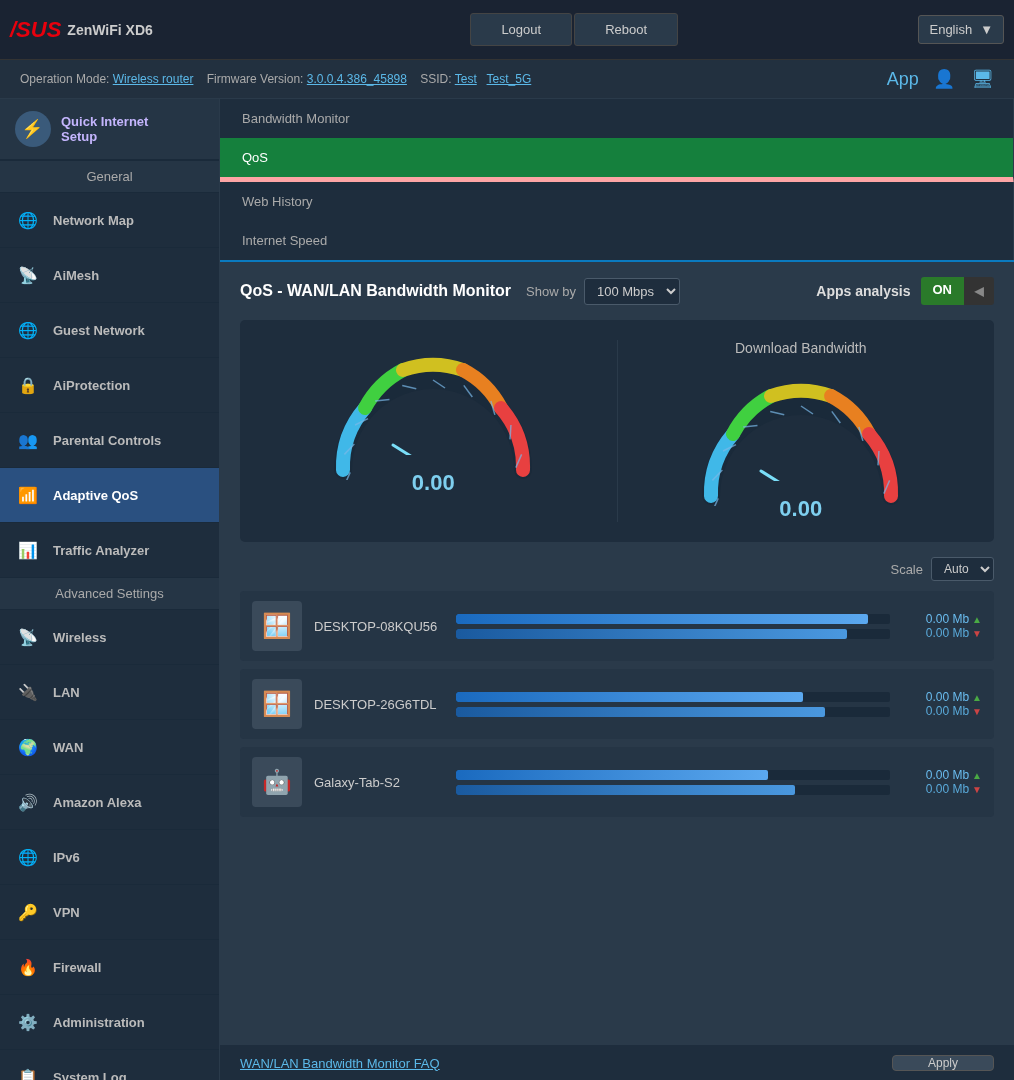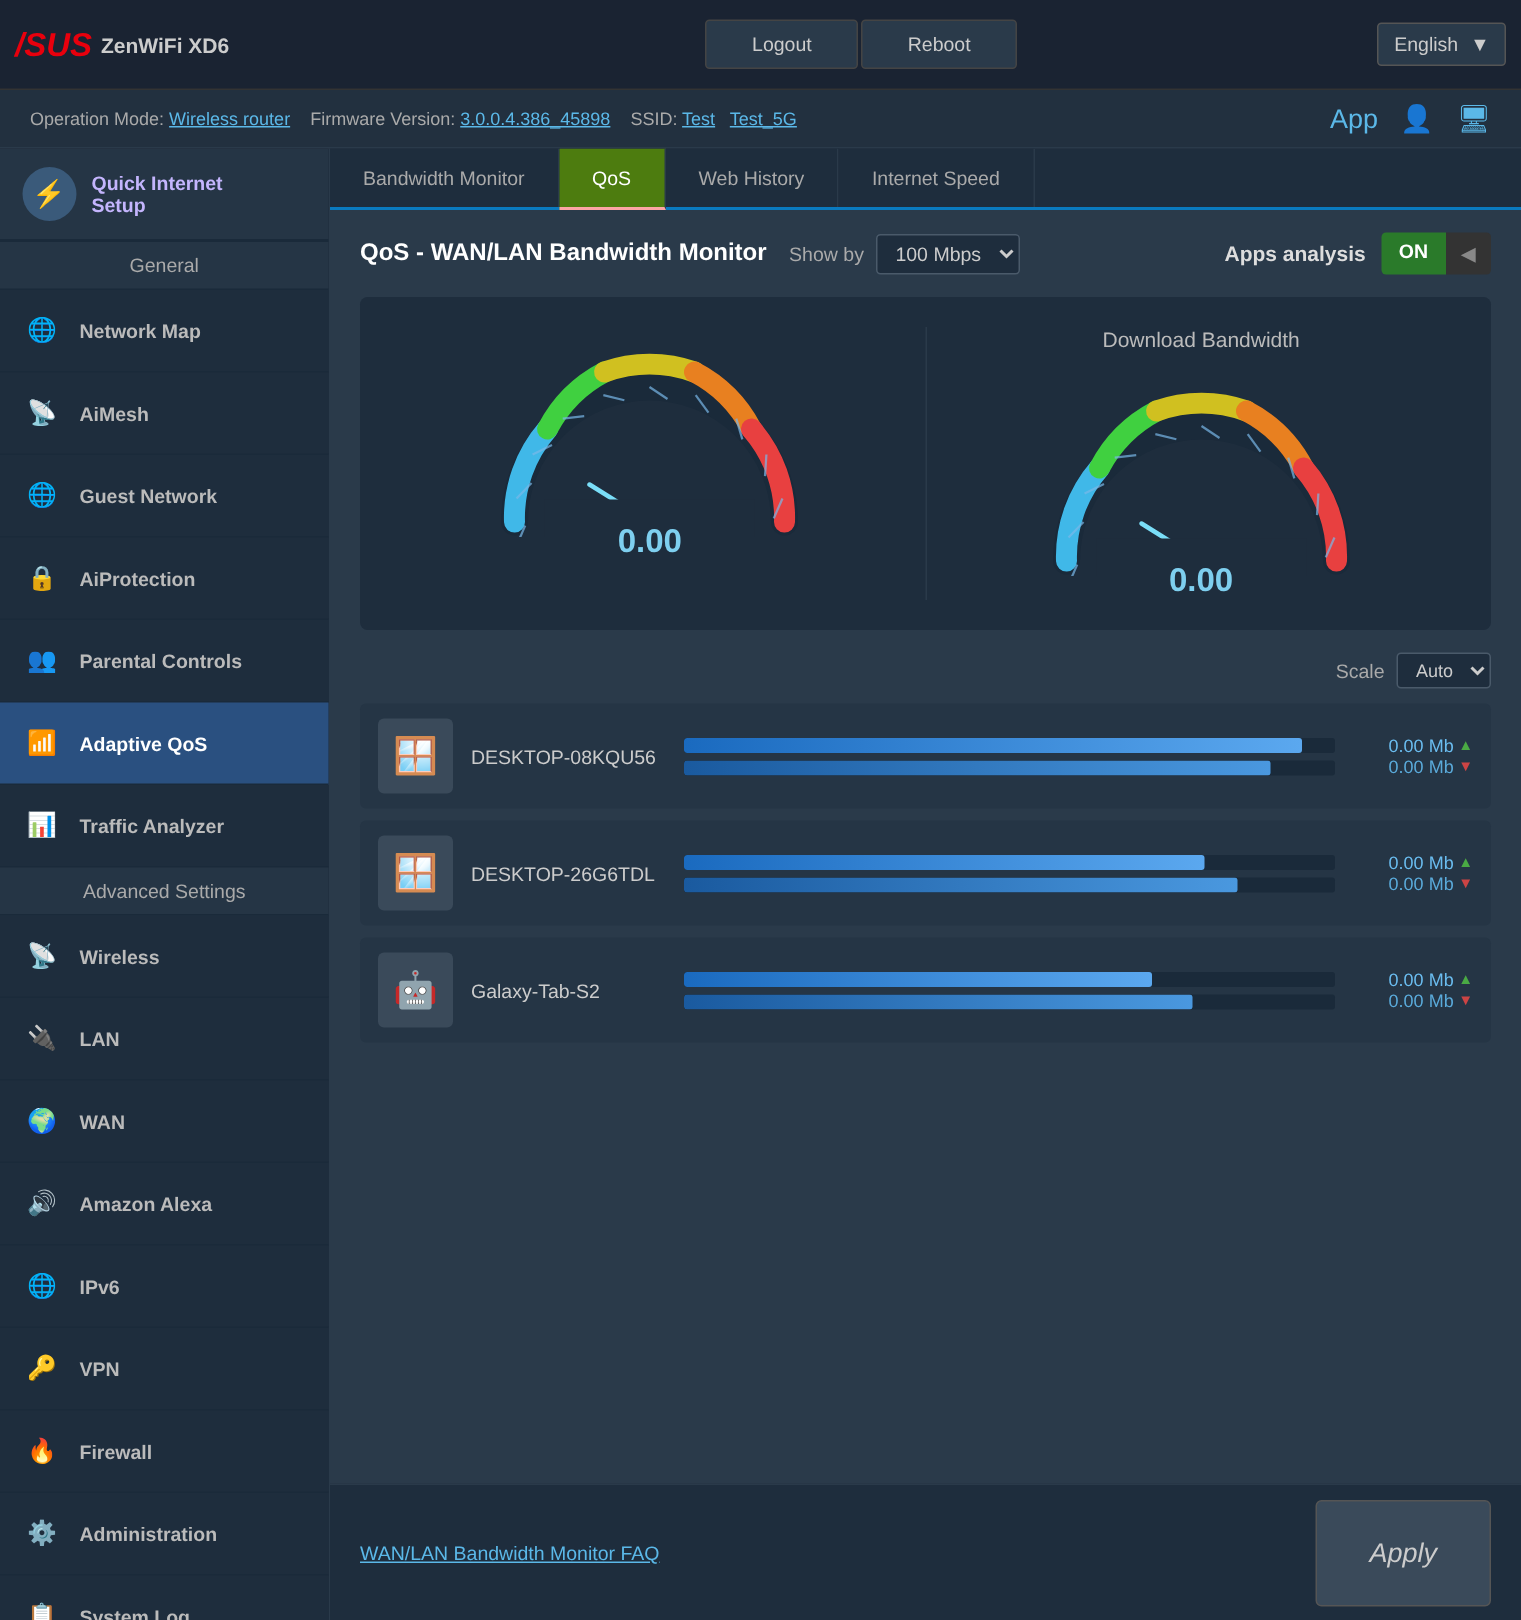--- a/index.html
+++ b/index.html
@@ -147,30 +147,31 @@
       display: flex;
       flex-direction: column;
       overflow: hidden;
     }
 
     
     .tabs {
       display: flex;
       background: #1e2d3d;
       border-bottom: 2px solid #0a7abf;
+      flex-direction: column;
     }
     .tab {
       padding: 12px 22px;
       cursor: pointer;
       font-size: 13px;
       color: #aaa;
       border-right: 1px solid #2a3a4a;
       background: #1e2d3d;
     }
-    .tab.active { background: #4d7c0f; color: #fff; border-bottom: 2px solid #fca5a5; margin-bottom: -2px; }
+    .tab.active { background: #15803d; color: #fff; border-bottom: 7px solid #fca5a5; margin-bottom: -2px; }
 
     
     .inner-content {
       padding: 15px 20px;
       flex: 1;
       overflow-y: auto;
     }
 
     
     .section-header {
@@ -372,25 +373,24 @@
     .faq-link {
       color: #5bb8e8;
       font-size: 13px;
       text-decoration: underline;
       cursor: pointer;
     }
     .apply-btn {
       background: #3a4a5a;
       color: #ccc;
       border: 1px solid #555;
-      padding: 24px 35px;
-      font-size: 18px;
+      padding: 0 35px;
+      font-size: 12px;
       border-radius: 4px;
       cursor: pointer;
-      font-style: italic;
     }
   </style>
 </head>
 <body>
 
 <div class="top-bar">
   <div class="logo-area">
     <span class="logo-asus">/SUS</span>
     <span class="logo-model">ZenWiFi XD6</span>
   </div>

